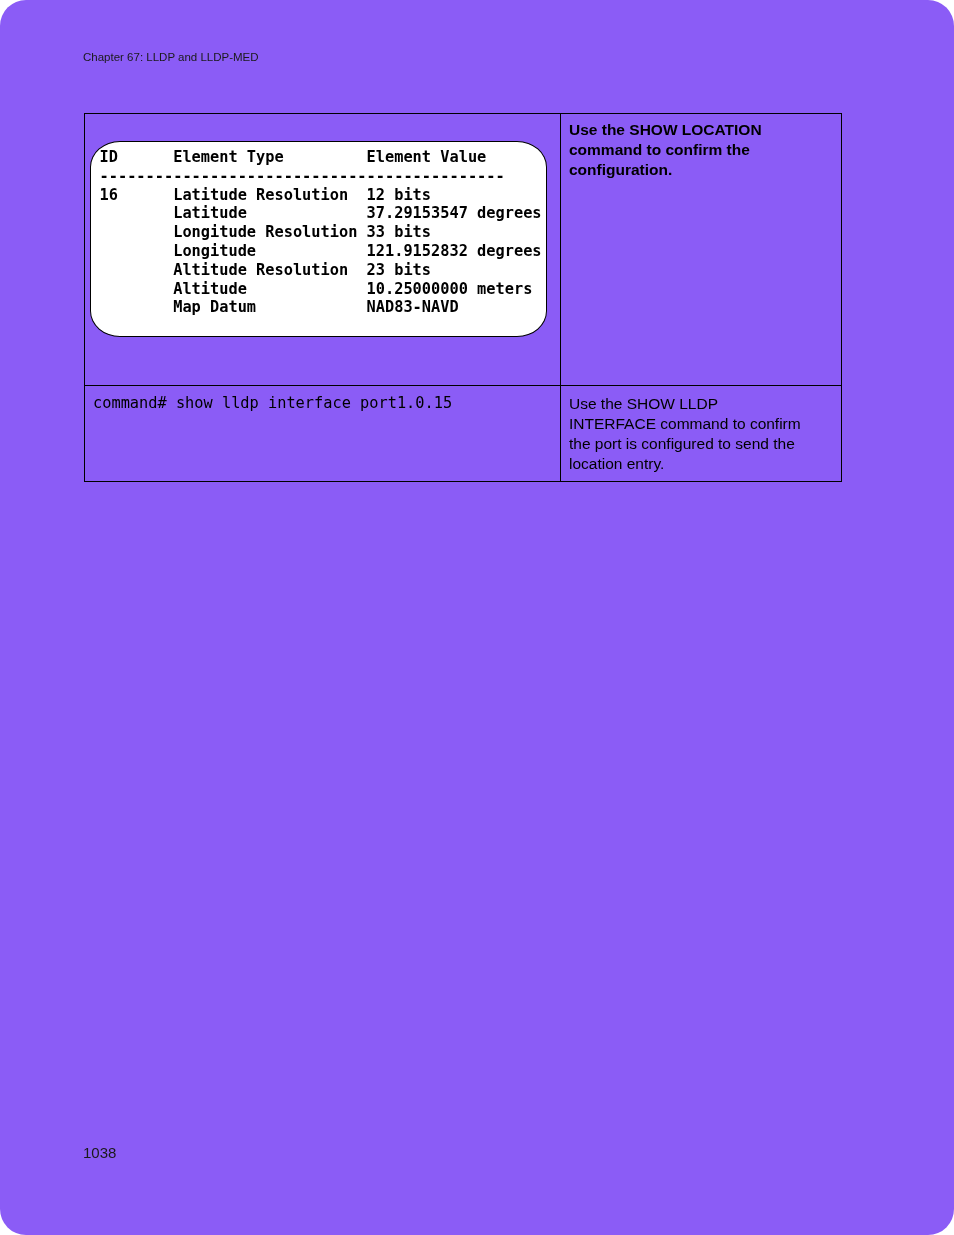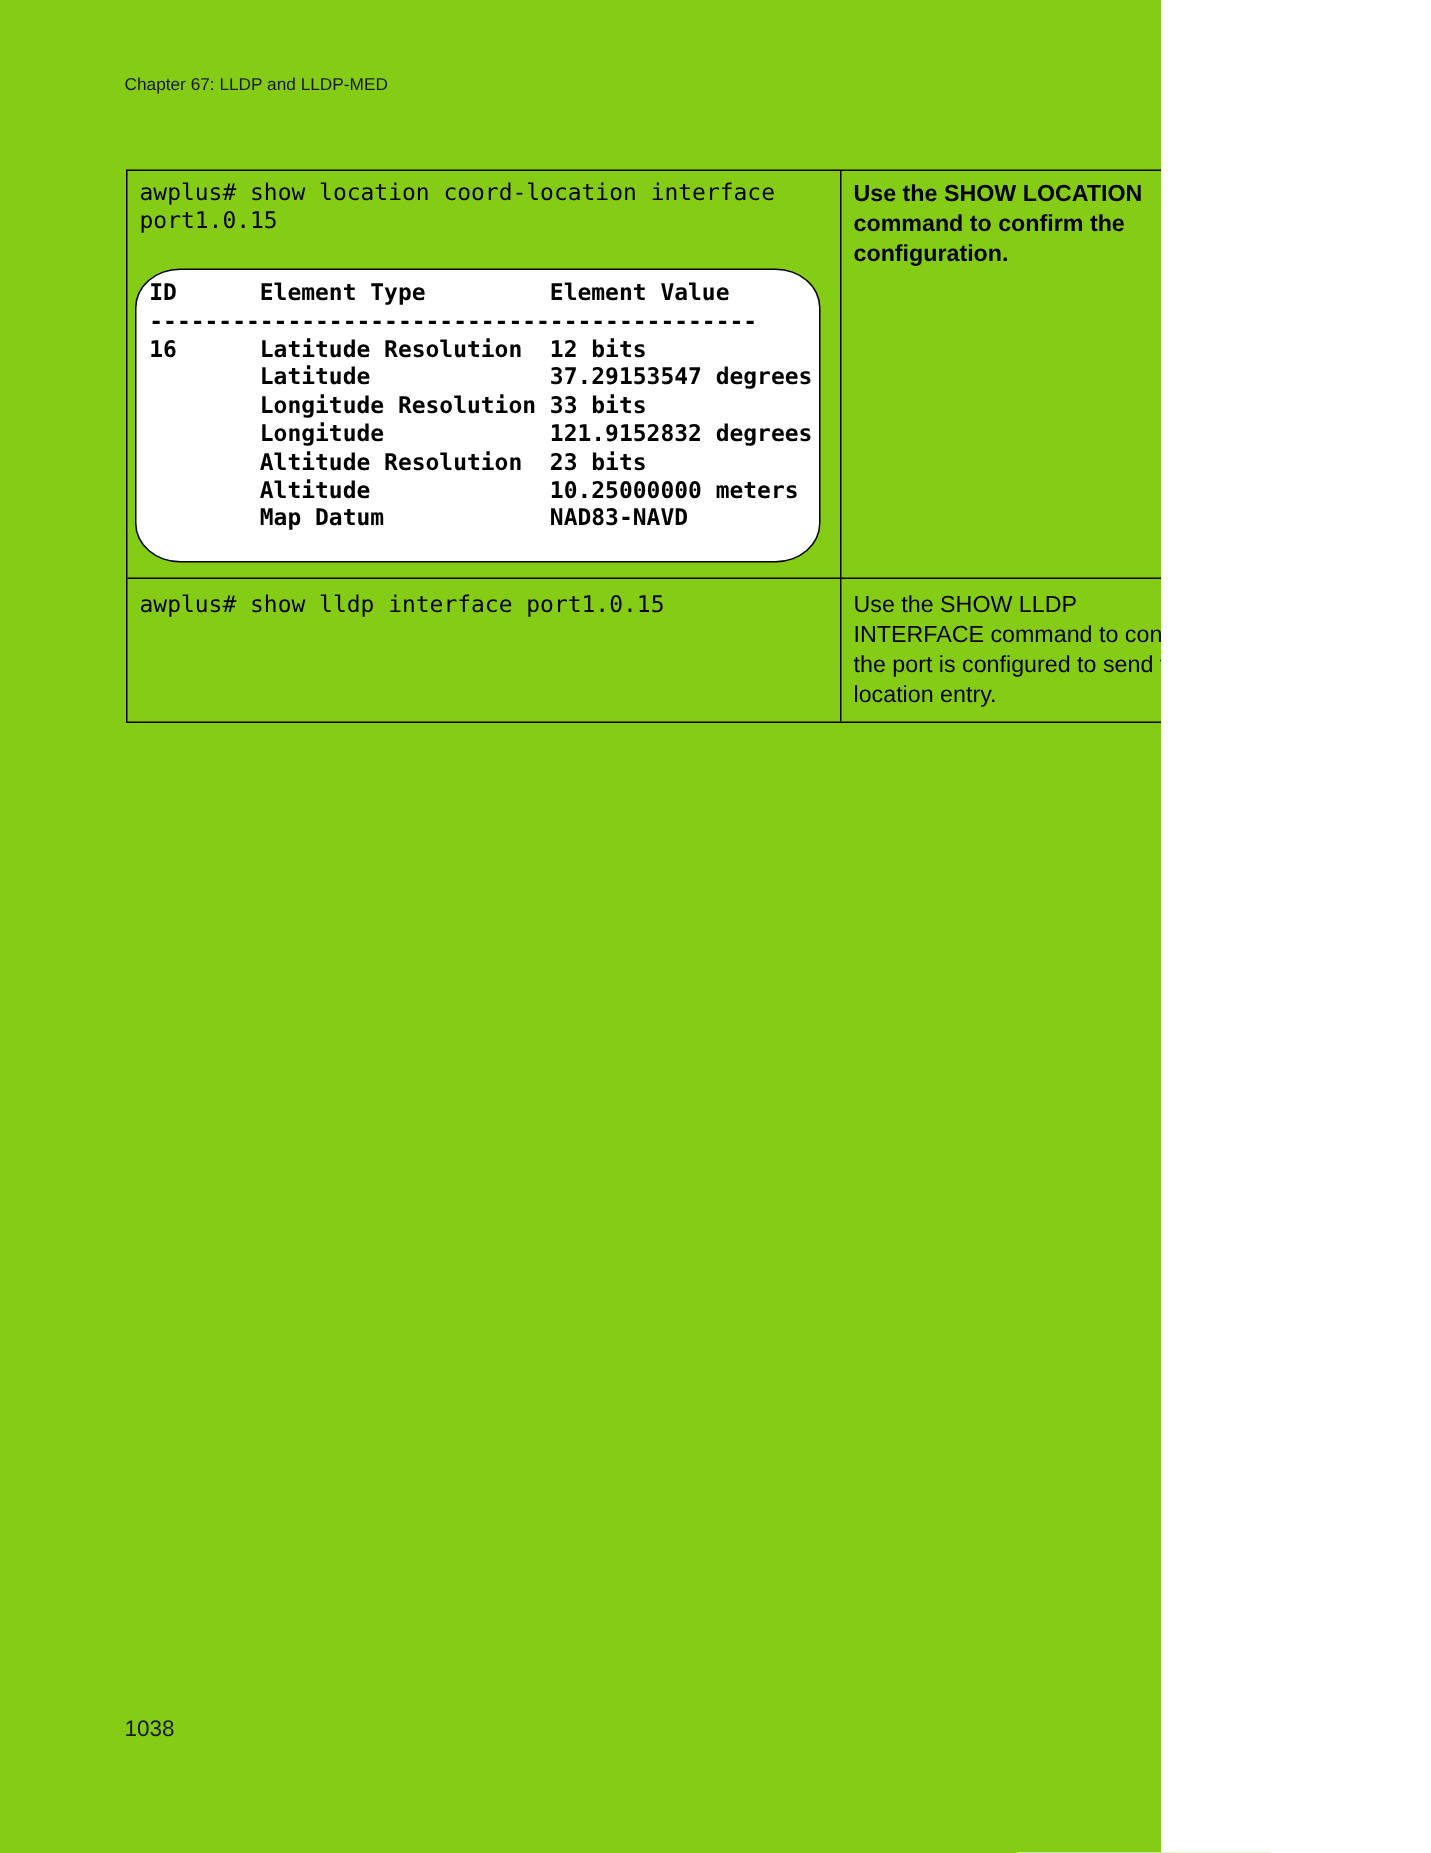--- a/index.html
+++ b/index.html
@@ -1,25 +1,26 @@
 <!DOCTYPE html>
 <html><head>
 <meta charset="utf-8">
 <title>Chapter 67: LLDP and LLDP-MED</title>
 <style>
   * { margin: 0; padding: 0; }
   html, body { background: #ffffff; }
   .page {
     position: relative;
-    width: 774px;
+    width: 954px;
     height: 1235px;
-    background: #84cc16;
+    background: #8b5cf6;
     color: #000000;
     font-family: "Liberation Sans", sans-serif;
     overflow: hidden;
+    border-radius: 26px;
   }
   .chapter-header {
     position: absolute;
     left: 83px;
     top: 50px;
     font-size: 11.5px;
     line-height: 14px;
     color: #1a1a1a;
   }
   .doc-table {
@@ -79,43 +80,41 @@
 </head>
 <body>
 
 <div class="page">
 
   <div class="chapter-header">Chapter 67: LLDP and LLDP-MED</div>
 
   <div class="doc-table">
 
     <div class="cell c-left r1 cell-cmd-1">
-      <pre class="cmd">awplus# show location coord-location interface
-port1.0.15</pre>
       <div class="terminal-box">
         <pre class="term">ID      Element Type         Element Value
 --------------------------------------------
 16      Latitude Resolution  12 bits
         Latitude             37.29153547 degrees
         Longitude Resolution 33 bits
         Longitude            121.9152832 degrees
         Altitude Resolution  23 bits
         Altitude             10.25000000 meters
         Map Datum            NAD83-NAVD</pre>
       </div>
     </div>
 
     <div class="cell r1 cell-note-1">
       <div class="note">Use the SHOW LOCATION
 command to confirm the
 configuration.</div>
     </div>
 
     <div class="cell c-left cell-cmd-2">
-      <pre class="cmd">awplus# show lldp interface port1.0.15</pre>
+      <pre class="cmd">command# show lldp interface port1.0.15</pre>
     </div>
 
     <div class="cell cell-note-2">
       <div class="note">Use the SHOW LLDP
 INTERFACE command to confirm
 the port is configured to send the
 location entry.</div>
     </div>
 
   </div>

